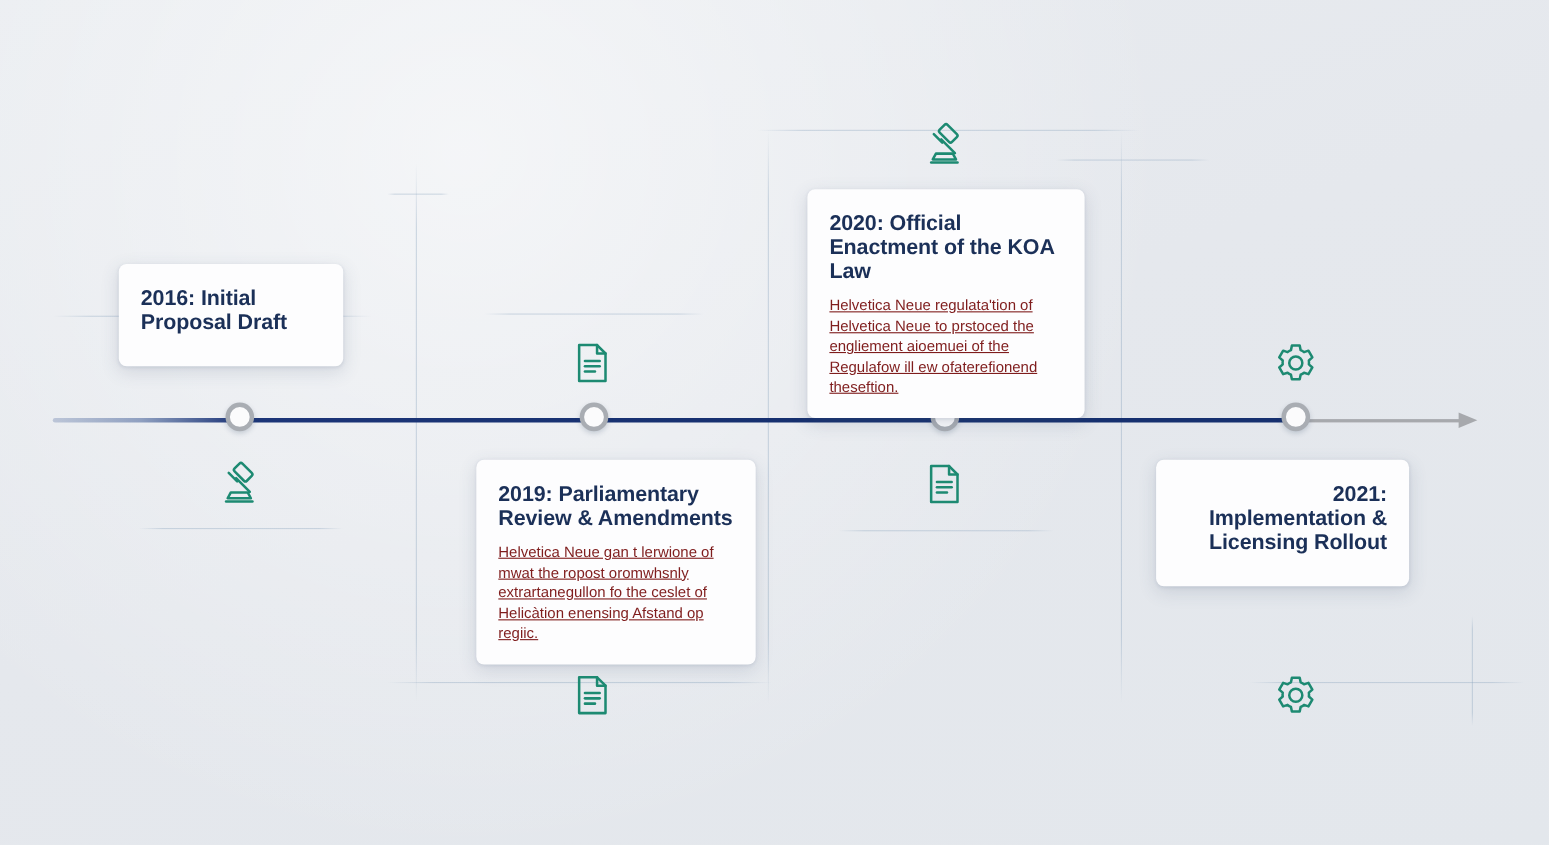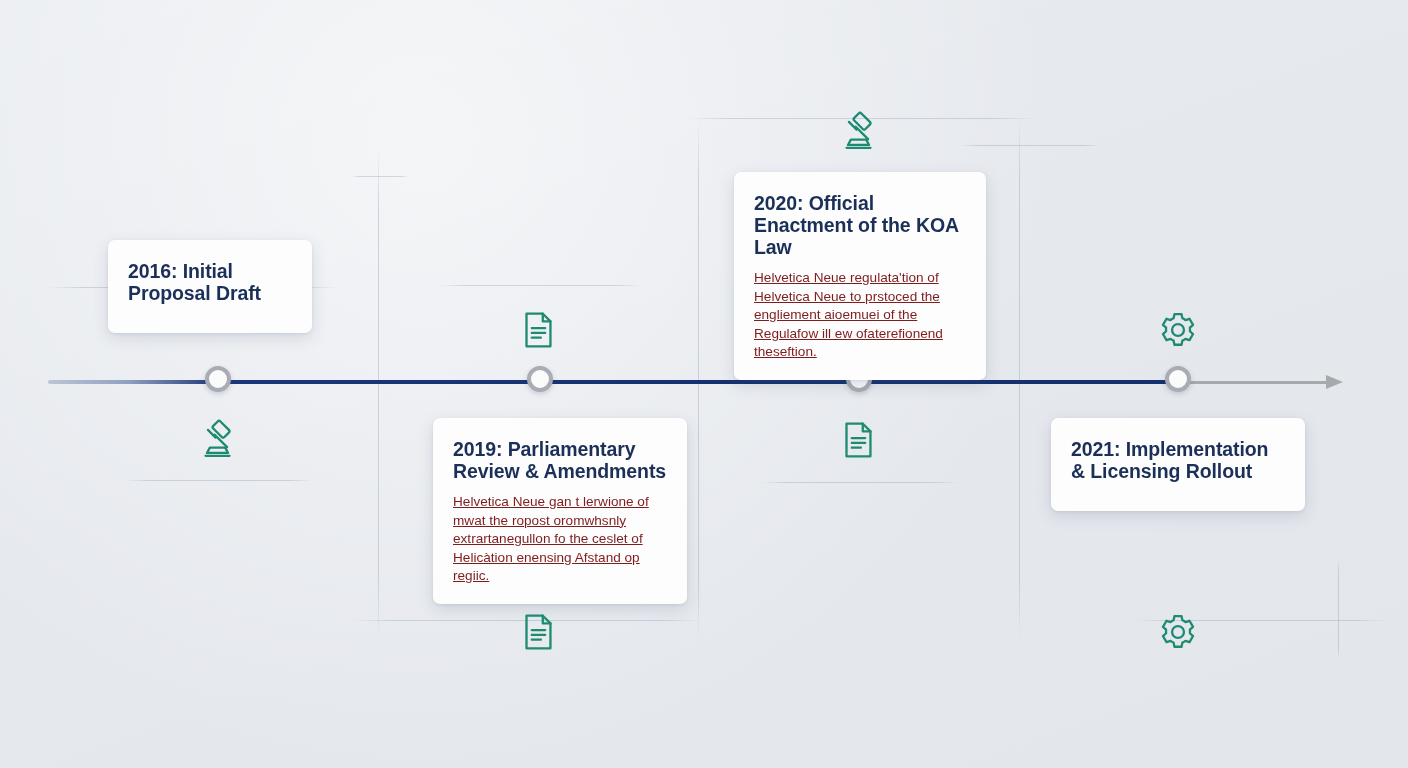--- a/index.html
+++ b/index.html
@@ -168,21 +168,21 @@
   <div class="card" style="left:413px; top:418px; width:254px;margin-left:20px;">
     <p class="card-title">2019: Parliamentary Review &amp; Amendments</p>
     <p class="card-body">Helvetica Neue gan t lerwione of mwat the ropost oromwhsnly extrartanegullon fo the ceslet of Helicàtion enensing Afstand op regiic.</p>
   </div>
 
   <div class="card" style="left:734px; top:172px; width:252px;">
     <p class="card-title">2020: Official Enactment of the KOA Law</p>
     <p class="card-body">Helvetica Neue regulata'tion of Helvetica Neue to prstoced the engliement aioemuei of the Regulafow ill ew ofaterefionend theseftion.</p>
   </div>
 
-  <div class="card" style="left:1051px; top:418px; width:254px;">
+  <div class="card" style="left:1051px; top:418px; width:230px;text-align:right;">
     <p class="card-title">2021: Implementation &amp; Licensing Rollout</p>
   </div>
 
   <div class="icon" style="left:859px; top:109px;">
     <svg viewBox="0 0 48 48" fill="none" stroke="#1d8a72" stroke-width="2.4" stroke-linecap="round" stroke-linejoin="round">
       <rect x="19" y="7.5" width="16.5" height="10.5" rx="2" transform="rotate(45 27.2 12.7)"></rect>
       <line x1="20.5" y1="18.5" x2="33.5" y2="31.5"></line>
       <line x1="13.5" y1="13.5" x2="21.5" y2="21.5"></line>
       <path d="M12.5 37.5 h22 l-3 -5.5 h-16 z"></path>
       <line x1="11" y1="40.5" x2="36" y2="40.5"></line>

